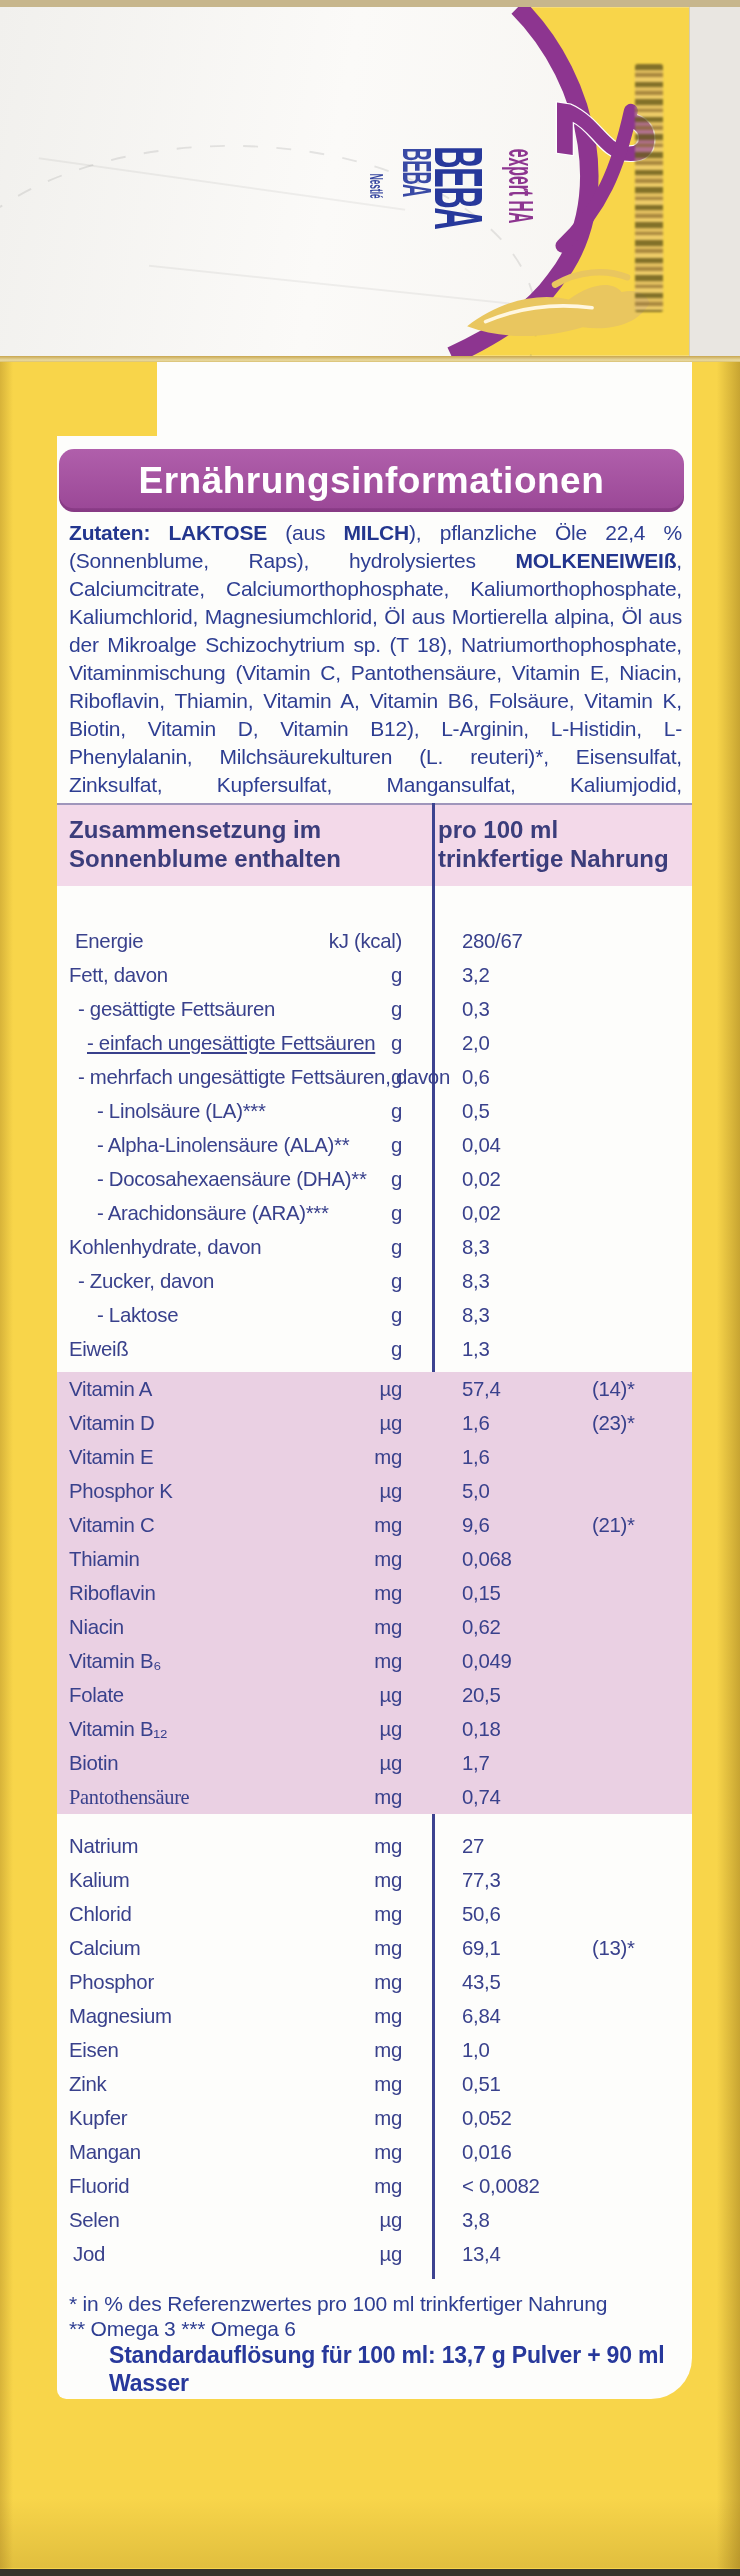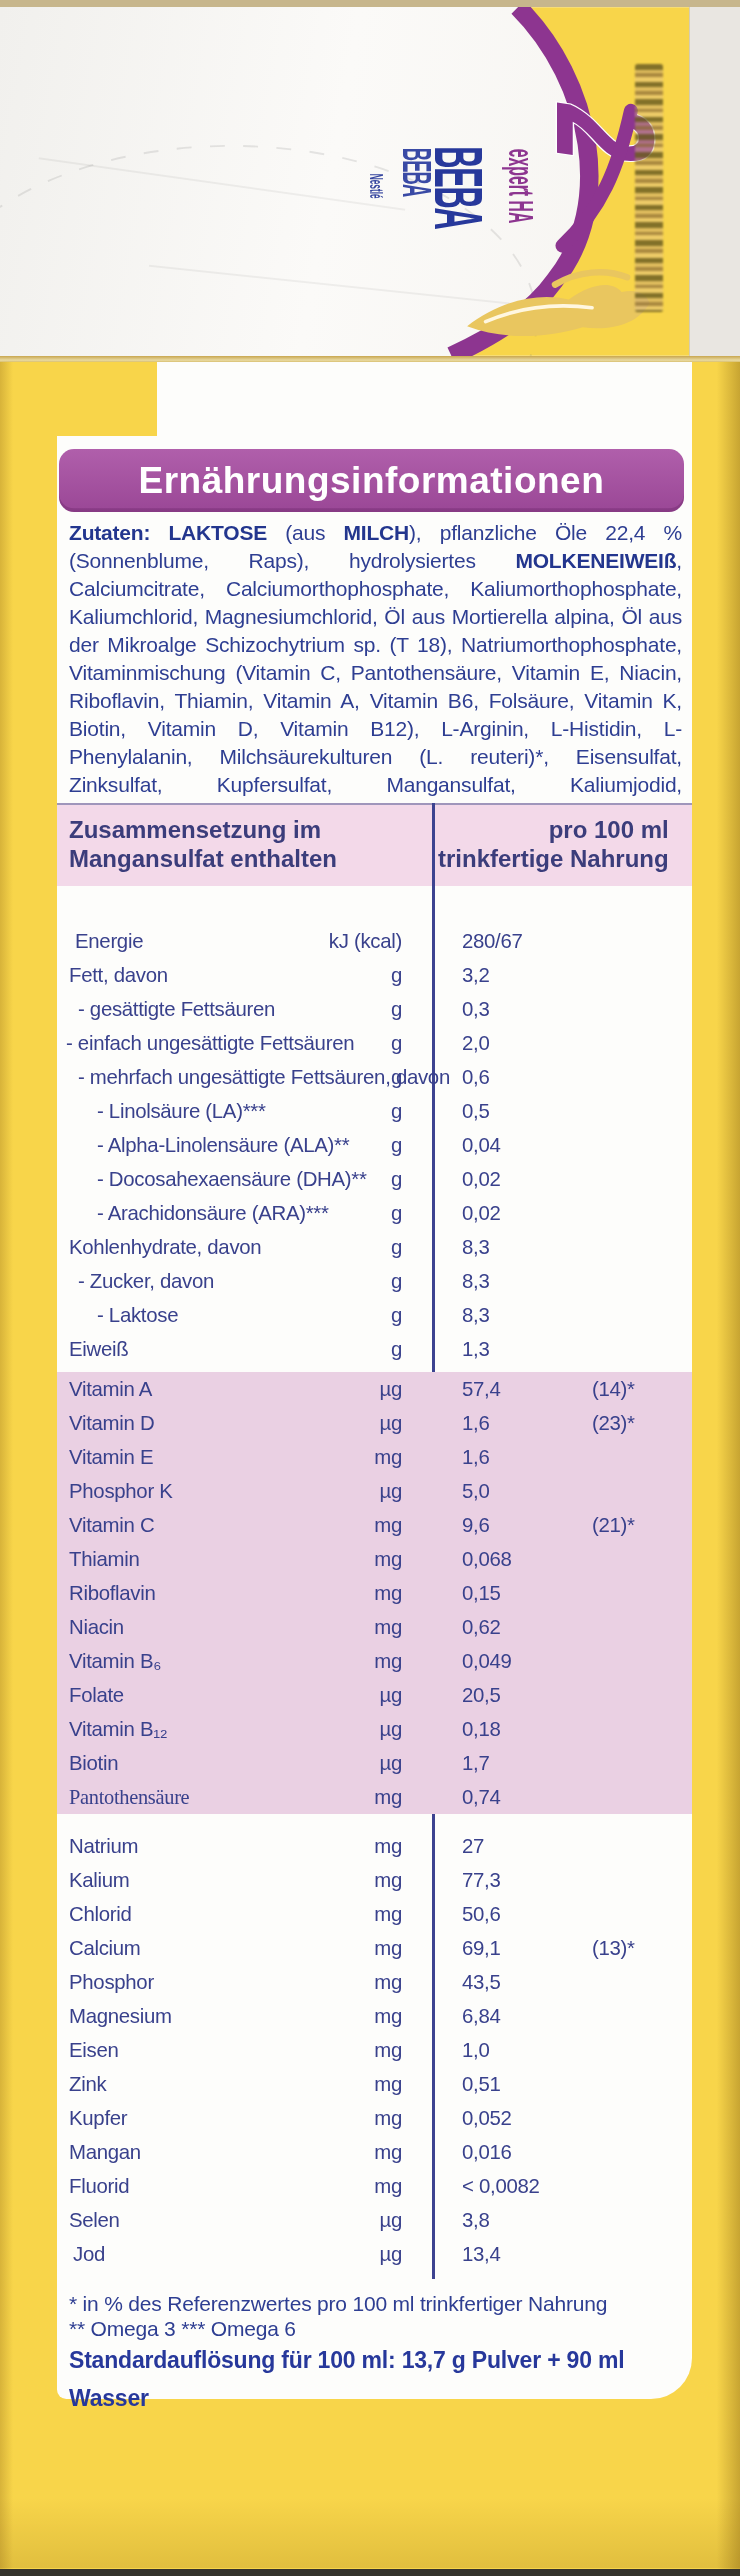--- a/index.html
+++ b/index.html
@@ -56,38 +56,38 @@
   .ingredients{position:absolute;left:12px;top:157px;width:613px;margin:0;
           font-size:21px;line-height:28px;letter-spacing:-0.2px;
           text-align:justify;color:#2e3e92;}
   .ingredients .b{font-weight:bold;color:#23368e;}
 
   .thead{position:absolute;left:0;top:441px;width:635px;height:83px;background:#f3d9e9;
          border-top:2.8px solid rgba(90,95,150,.55);box-sizing:border-box;}
   .thead .hc{position:absolute;top:10.2px;font-size:24px;font-weight:bold;color:#3b3d7b;
          line-height:29px;white-space:pre-line;}
   .thead .hc1{left:12px;}
-  .thead .hc2{left:381px;text-align:right;}
+  .thead .hc2{left:381px;}
 
   .divider{position:absolute;left:375px;top:441px;width:2.8px;height:1476px;background:#3d4390;}
 
   .tbody{position:absolute;left:0;top:562px;width:635px;}
   .tsec{width:635px;}
   .tsec.pink{background:#ead0e3;}
   .tsec.s1{margin-bottom:5.6px;}
   .tsec.s2{margin-bottom:15px;}
   .row{position:relative;height:34px;font-size:20.4px;letter-spacing:-0.3px;color:#39418c;}
   .row span{position:absolute;top:0;line-height:34px;white-space:nowrap;}
   .row .unit{left:12px;width:333px;text-align:right;}
   .row .val{left:405px;}
   .row .pct{left:535px;}
 
   .footnotes{position:absolute;left:12px;top:1929px;width:613px;color:#2e3e92;}
   .fn{font-size:21px;line-height:25px;letter-spacing:-0.2px;}
-  .fn.b{font-weight:bold;font-size:23px;line-height:38px;color:#27389b;}
+  .fn.b{font-weight:bold;font-size:23px;line-height:28px;color:#27389b;margin-left:40px;}
 </style>
 </head>
 <body>
 
 <div class="shot">
 
   <div class="photo-strip"></div>
 
   <div class="flap">
     <div class="flap-right-strip"></div>
@@ -130,21 +130,21 @@
     <div class="notch"></div>
 
     <div class="banner">
       <span>Ernährungsinformationen</span>
     </div>
 
     <p class="ingredients"><span class="b">Zutaten: </span><span class="b">LAKTOSE</span><span> (aus </span><span class="b">MILCH</span><span>), pflanzliche Öle 22,4 % (Sonnenblume, Raps), hydrolysiertes </span><span class="b">MOLKENEIWEIß</span><span>, Calciumcitrate, Calciumorthophosphate, Kaliumorthophosphate, Kaliumchlorid, Magnesiumchlorid, Öl aus Mortierella alpina, Öl aus der Mikroalge Schizochytrium sp. (T 18), Natriumorthophosphate, Vitaminmischung (Vitamin C, Pantothensäure, Vitamin E, Niacin, Riboflavin, Thiamin, Vitamin A, Vitamin B6, Folsäure, Vitamin K, Biotin, Vitamin D, Vitamin B12), L-Arginin, L-Histidin, L-Phenylalanin, Milchsäurekulturen (L. reuteri)*, Eisensulfat, Zinksulfat, Kupfersulfat, Mangansulfat, Kaliumjodid, Natriumselenat. * L. reuteri (DSM17938) wird exklusiv unter der Lizenz von BIOGAIA eingesetzt. Allergene sind </span><span class="b">HERVORGEHOBEN</span><span>.</span></p>
 
     <div class="thead">
       <div class="hc hc1">Zusammensetzung im
-Mangansulfat enthalten</div>
+Sonnenblume enthalten</div>
       <div class="hc hc2">pro 100 ml
 trinkfertige Nahrung</div>
     </div>
 
     <div class="divider"></div>
 
     <div class="tbody">
         <div class="tsec s1">
           <div class="row">
             <span class="lbl" style="left: 18px;">Energie</span>
@@ -155,21 +155,21 @@
             <span class="lbl" style="left: 12px;">Fett, davon</span>
             <span class="unit">g</span>
             <span class="val">3,2</span>
           </div>
           <div class="row">
             <span class="lbl" style="left: 21px;">- gesättigte Fettsäuren</span>
             <span class="unit">g</span>
             <span class="val">0,3</span>
           </div>
           <div class="row">
-            <span class="lbl" style="left: 9px;">- einfach ungesättigte Fettsäuren</span>
+            <span class="lbl" style="left: 30px; text-decoration: underline;">- einfach ungesättigte Fettsäuren</span>
             <span class="unit">g</span>
             <span class="val">2,0</span>
           </div>
           <div class="row">
             <span class="lbl" style="left: 21px; text-align: center;">- mehrfach ungesättigte Fettsäuren, davon</span>
             <span class="unit">g</span>
             <span class="val">0,6</span>
           </div>
           <div class="row">
             <span class="lbl" style="left: 40px;">- Linolsäure (LA)***</span>

